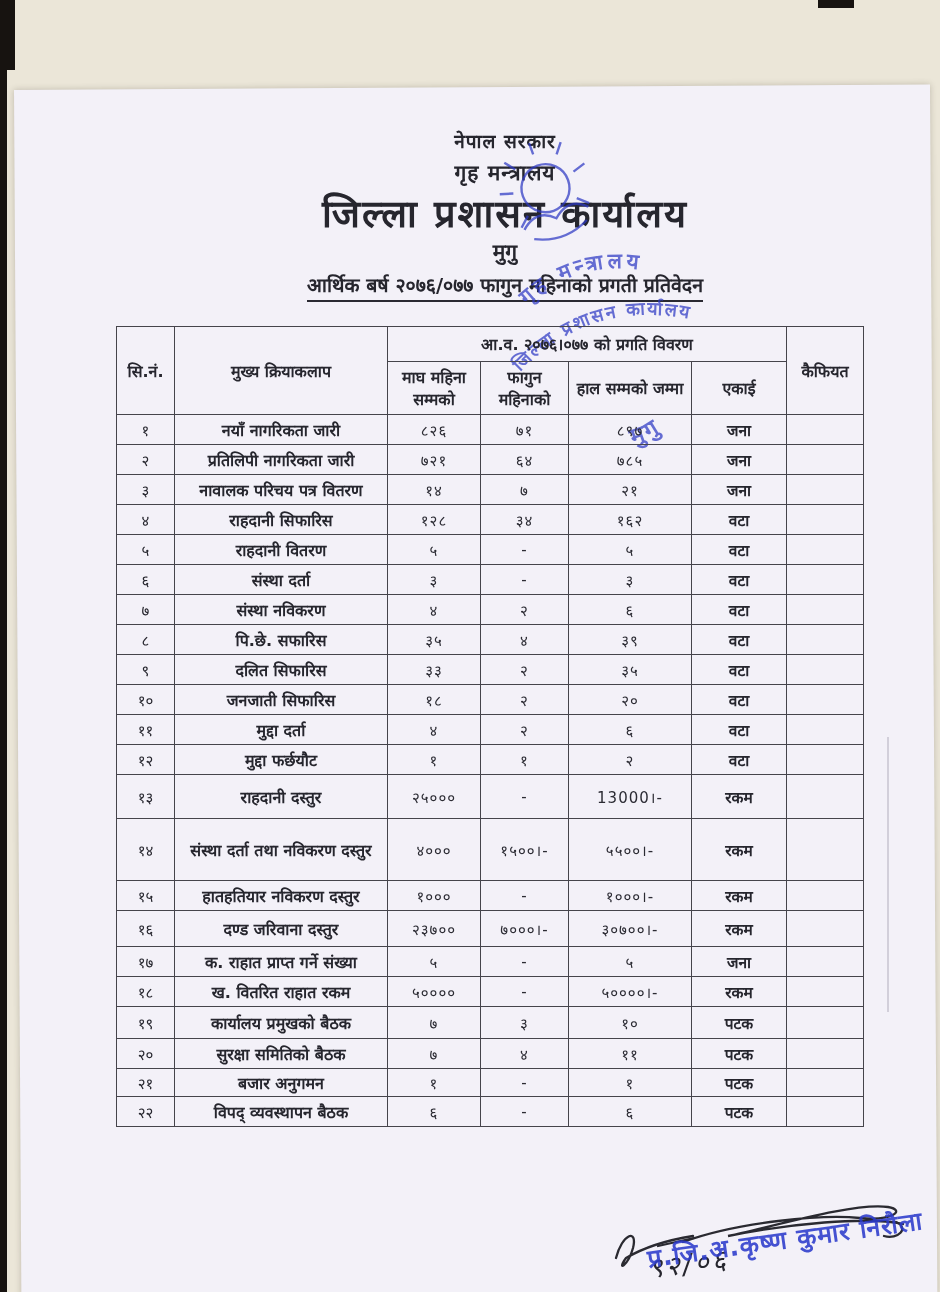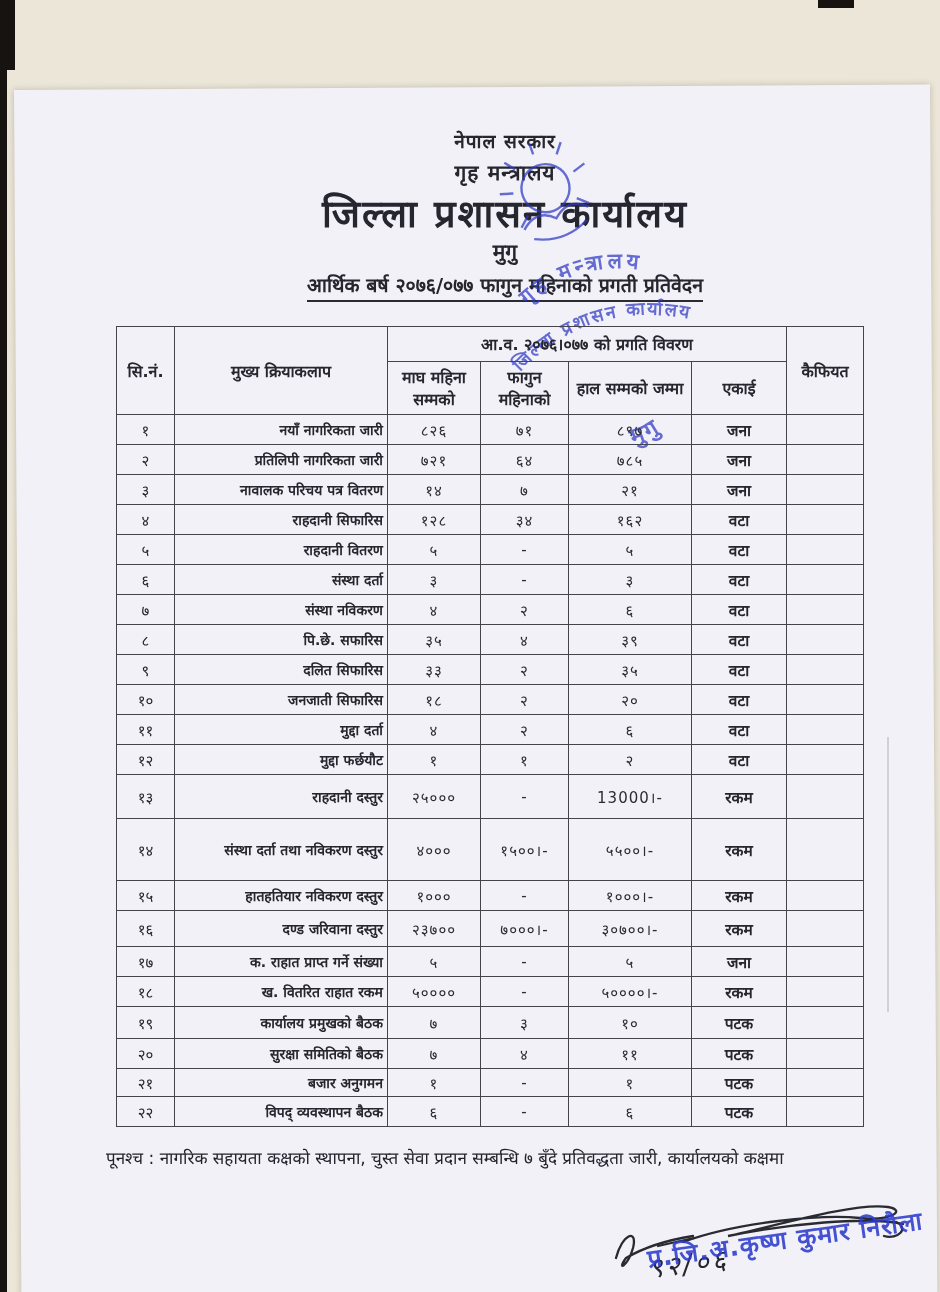--- a/index.html
+++ b/index.html
@@ -39,21 +39,21 @@
   }
   table.report th, table.report td{
     border:1.4px solid #45444b;
     padding:1px 4px;
     overflow:hidden;
   }
   table.report th{font-weight:700;font-size:16px;text-align:center;}
   th.group{height:32px;}
   tr.subhead th{height:50px;font-weight:700;}
   td.c-sn{text-align:center;font-size:15px;}
-  td.c-act{text-align:right;padding-left:16px;font-weight:700;font-size:14px;}
+  td.c-act{text-align:center;padding-left:16px;font-weight:700;font-size:16px;}
   td.c-num{text-align:center;font-size:15px;color:#2b2b33;letter-spacing:1px;}
   td.c-unit{text-align:center;font-weight:700;font-size:15.5px;}
 
   
   .note{position:absolute;font-size:17px;color:#23232b;white-space:nowrap;font-weight:500;}
   .note1{left:106px;top:1146px;}
   .note2{left:136px;top:1180px;}
 
   
   .sig{position:absolute;left:598px;top:1192px;width:342px;height:100px;}
@@ -326,21 +326,20 @@
       <td class="c-act">विपद् व्यवस्थापन बैठक</td>
       <td class="c-num">६</td>
       <td class="c-num">-</td>
       <td class="c-num">६</td>
       <td class="c-unit">पटक</td>
       <td class="c-rem"></td>
     </tr>
       </tbody>
   </table>
 
-  <div class="note note1">पूनश्च : नागरिक सहायता कक्षको स्थापना, चुस्त सेवा प्रदान सम्बन्धि ७ बुँदे प्रतिवद्धता जारी, कार्यालयको कक्षमा</div>
 
   <svg class="sig" viewBox="0 0 342 100">
     <g fill="none" stroke="#2a2a31" stroke-width="2.3" stroke-linecap="round">
       <path d="M18 66 C 24 42, 40 36, 35 56 C 30 74, 18 80, 28 66 C 45 56, 70 48, 95 44"></path>
       <path d="M85 50 C 140 30, 225 22, 262 26 C 295 29, 308 18, 290 15 C 255 10, 170 36, 130 44 C 190 32, 268 24, 305 32"></path>
       <path d="M298 30 C 312 36, 300 48, 286 44"></path>
       <path d="M60 54 l36 -8"></path>
     </g>
     <text x="52" y="86" font-size="27" fill="#26262e" transform="rotate(-7 52 86)" style="font-style:italic;letter-spacing:3px;">९२/०६</text>
   </svg>

